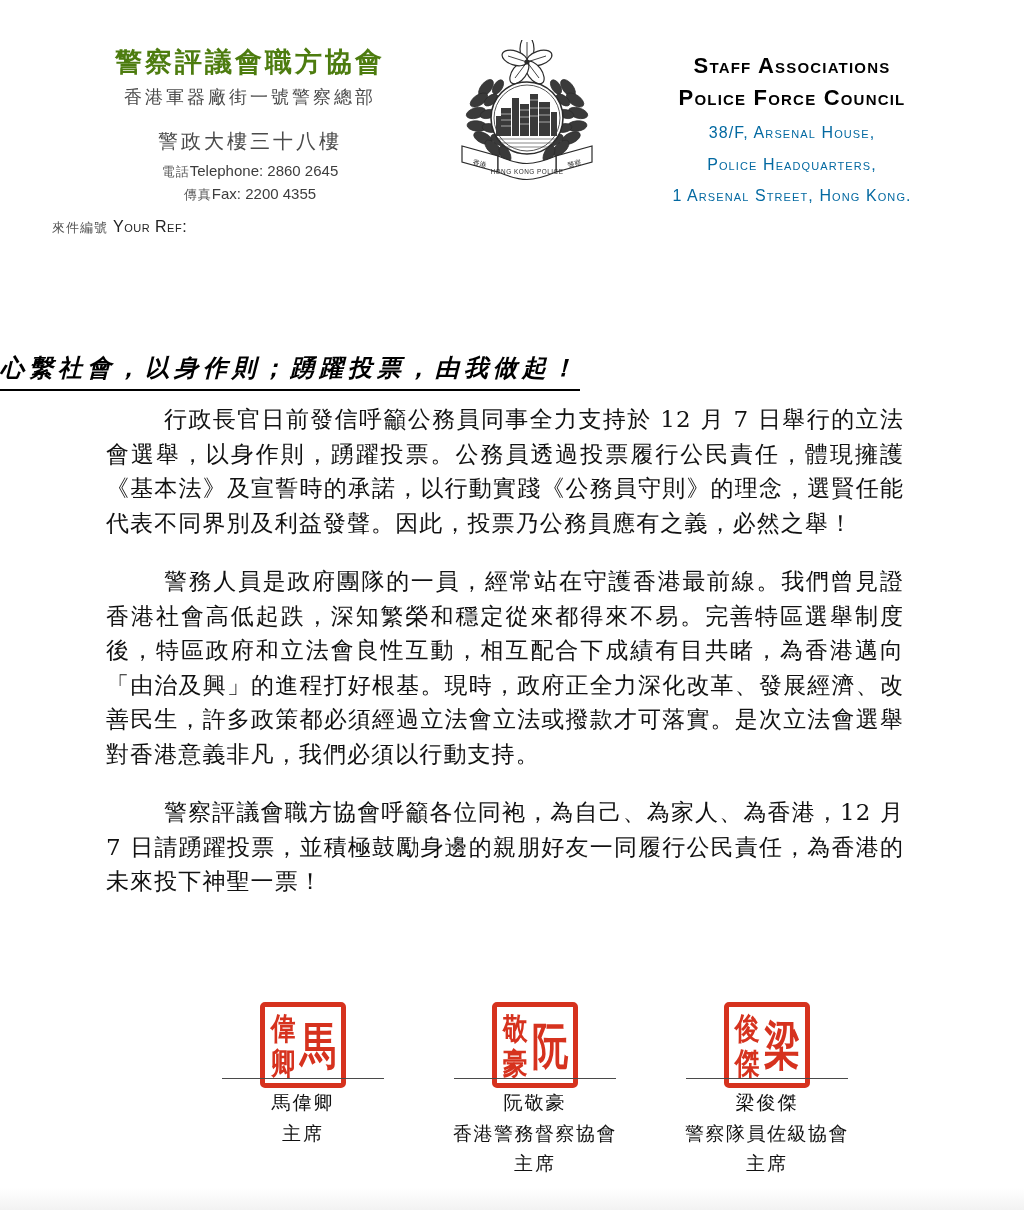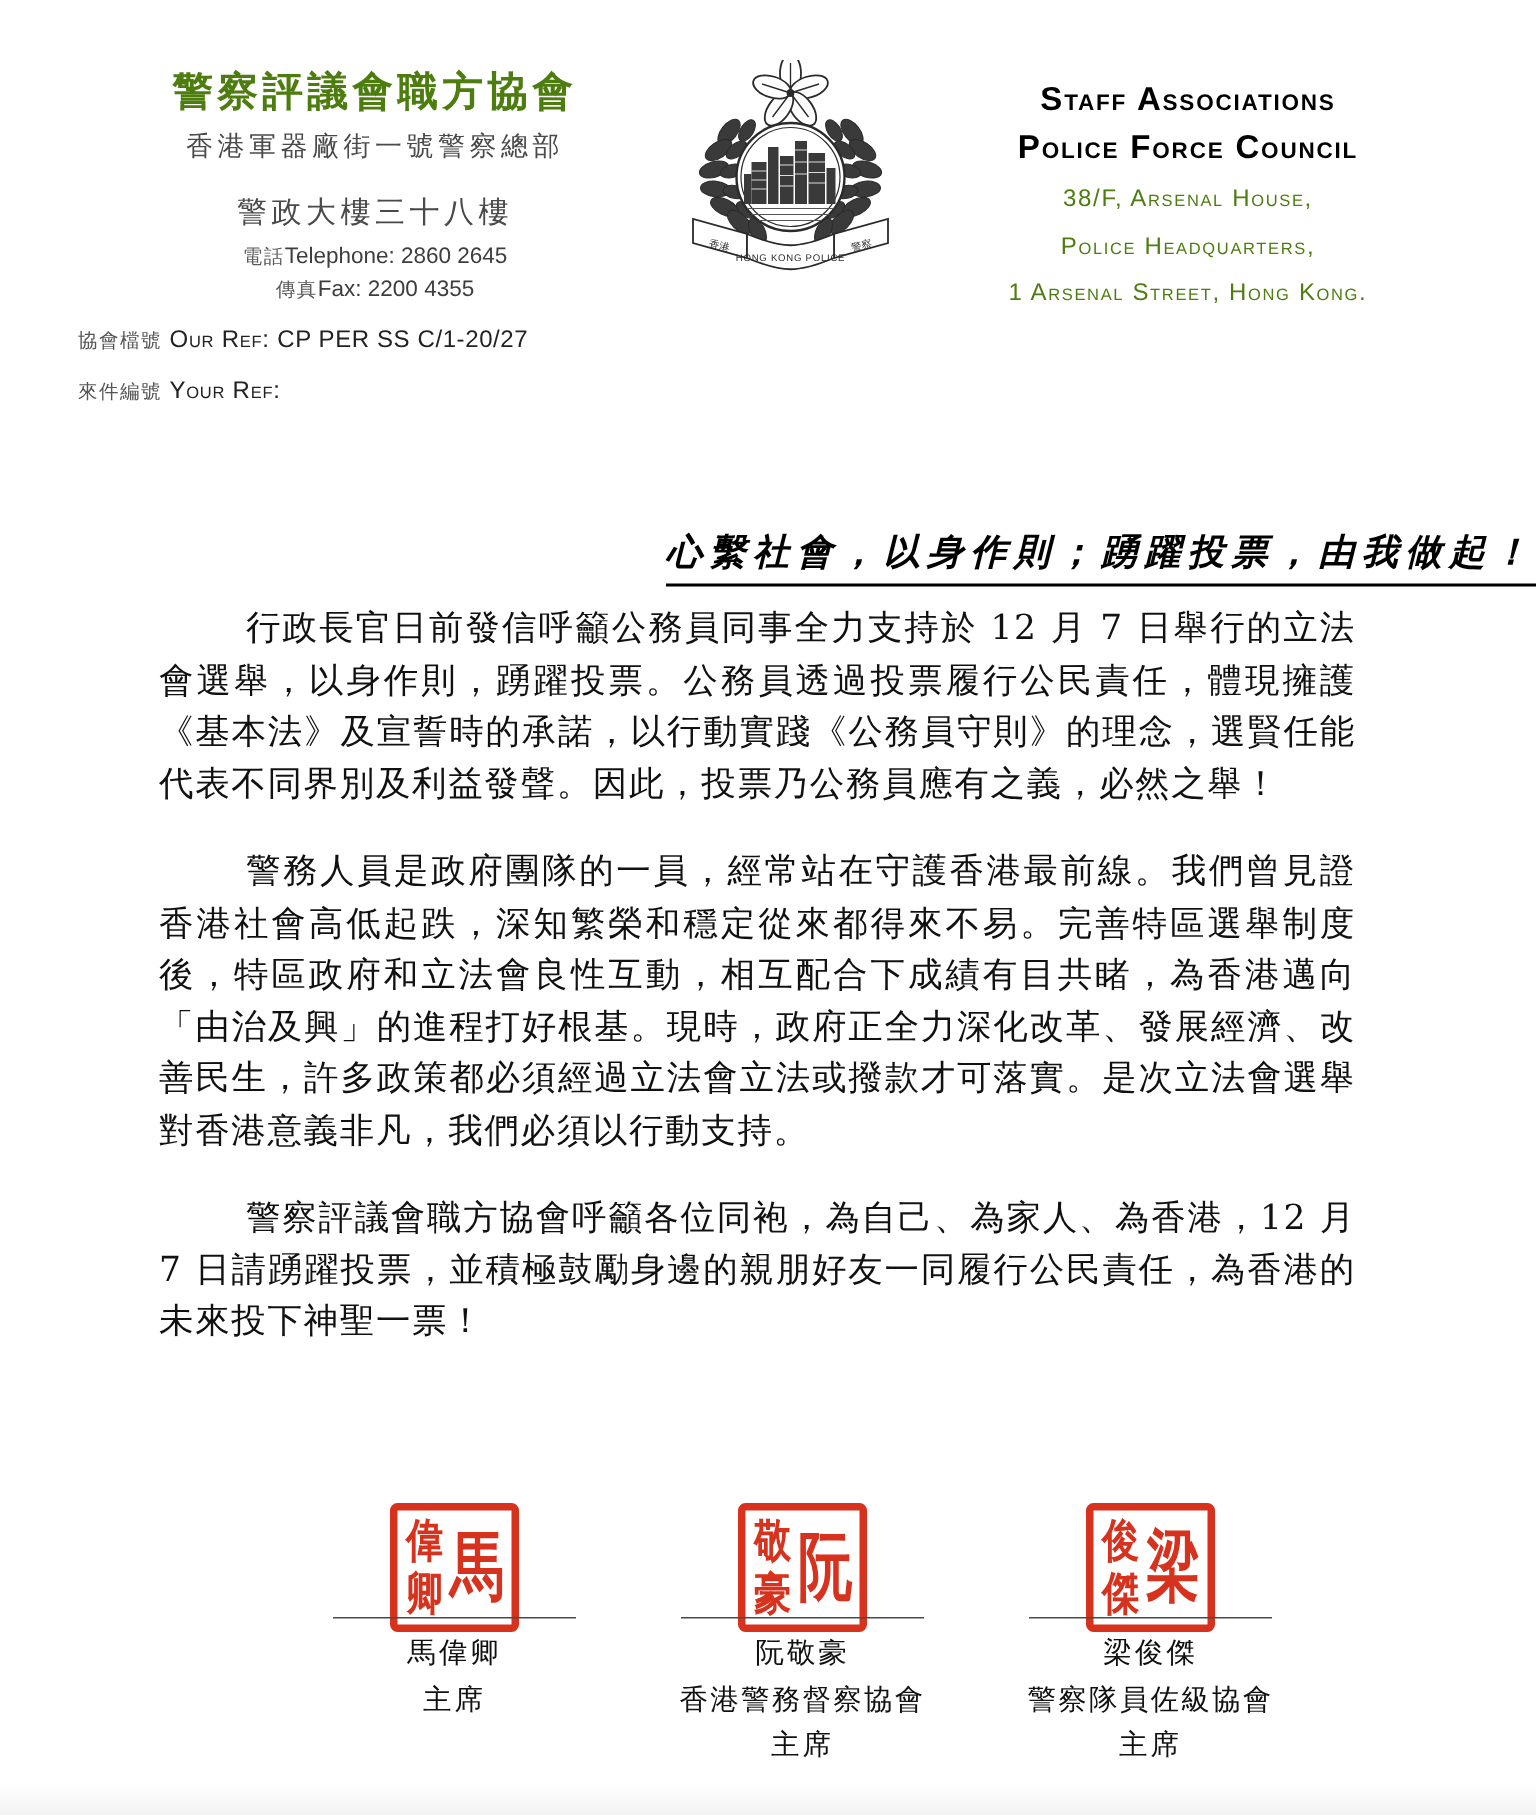--- a/index.html
+++ b/index.html
@@ -112,21 +112,21 @@
     line-height: 1.45;
     white-space: nowrap;
   }
   .lh-addr-en {
     font-family: "Liberation Sans", "DejaVu Sans", sans-serif;
     font-size: 16px;
     font-variant: small-caps;
     letter-spacing: 1.1px;
     line-height: 1.55;
     margin-top: 7px;
-    color: #4d7c0f;
+    color: #0369a1;
     white-space: nowrap;
   }
 
   
   .refs {
     position: absolute;
     left: 52px; top: 218px;
     width: 600px;
   }
   .ref-line {
@@ -149,21 +149,21 @@
   .ref-line .ref-val {
     font-variant: normal;
     letter-spacing: 0.4px;
   }
 
   
   .headline {
     position: absolute;
     left: 0; top: 352px;
     width: 1024px;
-    text-align: right;
+    text-align: left;
   }
   .headline-text {
     display: inline-block;
     font-family: "DejaVu Serif", "Liberation Serif", serif;
     font-weight: 700;
     font-style: italic;
     font-size: 24px;
     letter-spacing: 5px;
     color: #000;
     padding-bottom: 5px;
@@ -402,23 +402,20 @@
       <div class="lh-title-en">Staff Associations</div>
       <div class="lh-title-en">Police Force Council</div>
       <div class="lh-addr-en">38/F, Arsenal House,</div>
       <div class="lh-addr-en">Police Headquarters,</div>
       <div class="lh-addr-en">1 Arsenal Street, Hong Kong.</div>
     </div>
   </div>
 
   <div class="refs">
     <div class="ref-line">
-      <span class="zh-lab">協會檔號</span><span>Our Ref:</span>&nbsp;<span class="ref-val">CP PER SS C/1-20/27</span>
-    </div>
-    <div class="ref-line">
       <span class="zh-lab">來件編號</span><span>Your Ref:</span>&nbsp;<span class="ref-val"></span>
     </div>
   </div>
 
   <div class="headline">
     <span class="headline-text">心繫社會，以身作則；踴躍投票，由我做起！</span>
   </div>
 
   <div class="body-copy">
     <p class="para">行政長官日前發信呼籲公務員同事全力支持於 12 月 7 日舉行的立法會選舉，以身作則，踴躍投票。公務員透過投票履行公民責任，體現擁護《基本法》及宣誓時的承諾，以行動實踐《公務員守則》的理念，選賢任能代表不同界別及利益發聲。因此，投票乃公務員應有之義，必然之舉！</p>

